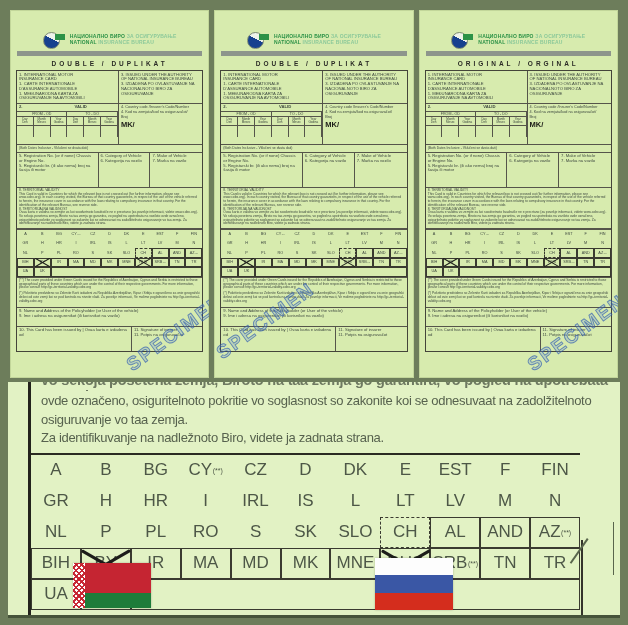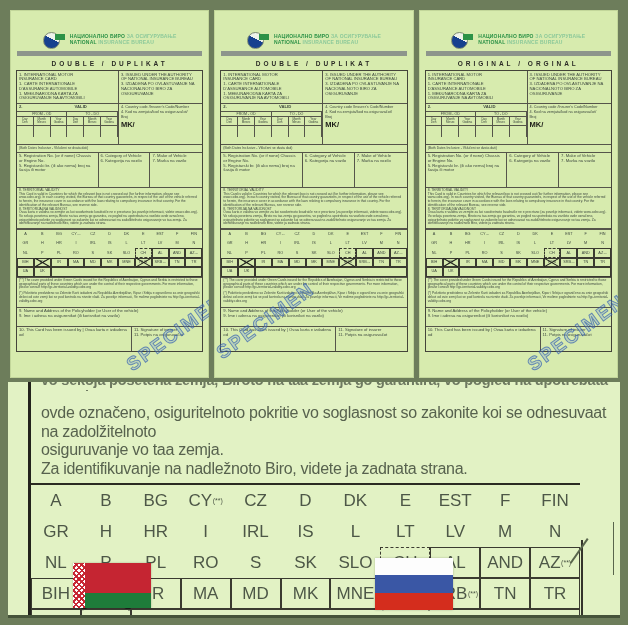--- a/index.html
+++ b/index.html
@@ -59,21 +59,21 @@
   .crossed::before{transform:rotate(30deg);} .crossed::after{transform:rotate(-30deg);}
   .cgrid-small{grid-auto-rows:9.4px;font-size:3.8px;color:#3f4a40;border-top:0.5px solid #55554a;}
   .cgrid-small .boxed{border-width:0.7px;} .cgrid-small .dashed{border-width:0.7px;}
   .cgrid-small .crossed::before,.cgrid-small .crossed::after{height:1px;}
   
   .bottom-panel{position:absolute;left:8px;right:8px;top:382px;height:233px;background:#e2f2c4;
      overflow:hidden;border-bottom:3px solid #46543a;}
   .bp-inner{margin-left:20px;border-left:3px solid #23231c;height:100%;position:relative;}
   .bp-cut{height:9px;overflow:hidden;margin:0 6px 0 10px;}
   .bp-cutline{margin-top:-10px;font-size:14.5px;color:#5a6550;letter-spacing:-0.2px;font-weight:bold;opacity:0.85;}
-  .bp-para{margin:13px 6px 0 10px;font-size:16px;line-height:18.5px;color:#57624e;letter-spacing:-0.3px;}
+  .bp-para{margin:1px 6px 0 10px;font-size:13px;line-height:18.5px;color:#57624e;letter-spacing:-0.3px;}
   .cgrid-big{margin-top:5px;margin-right:40px;border-top:2.4px solid #2b2b22;
      grid-auto-rows:31px;font-size:17px;color:#4d5747;}
   .cgrid-big .boxed{border-width:1.6px;}
   .cgrid-big .dashed{border-width:1.6px;}
   .cgrid-big .cc sup{font-size:7px;}
   .bp-line-v1{position:absolute;right:37px;top:158px;bottom:0;width:1.6px;background:#34342b;}
   .bp-line-v2{position:absolute;right:6px;top:140px;bottom:40px;width:1.2px;background:#59654c;}
   .bp-diag{position:absolute;right:26px;top:168px;width:30px;height:1.6px;background:#59654c;transform:rotate(-55deg);}
   
   .flag{position:absolute;display:flex;box-shadow:0 0 2px rgba(0,0,0,0.25);}

